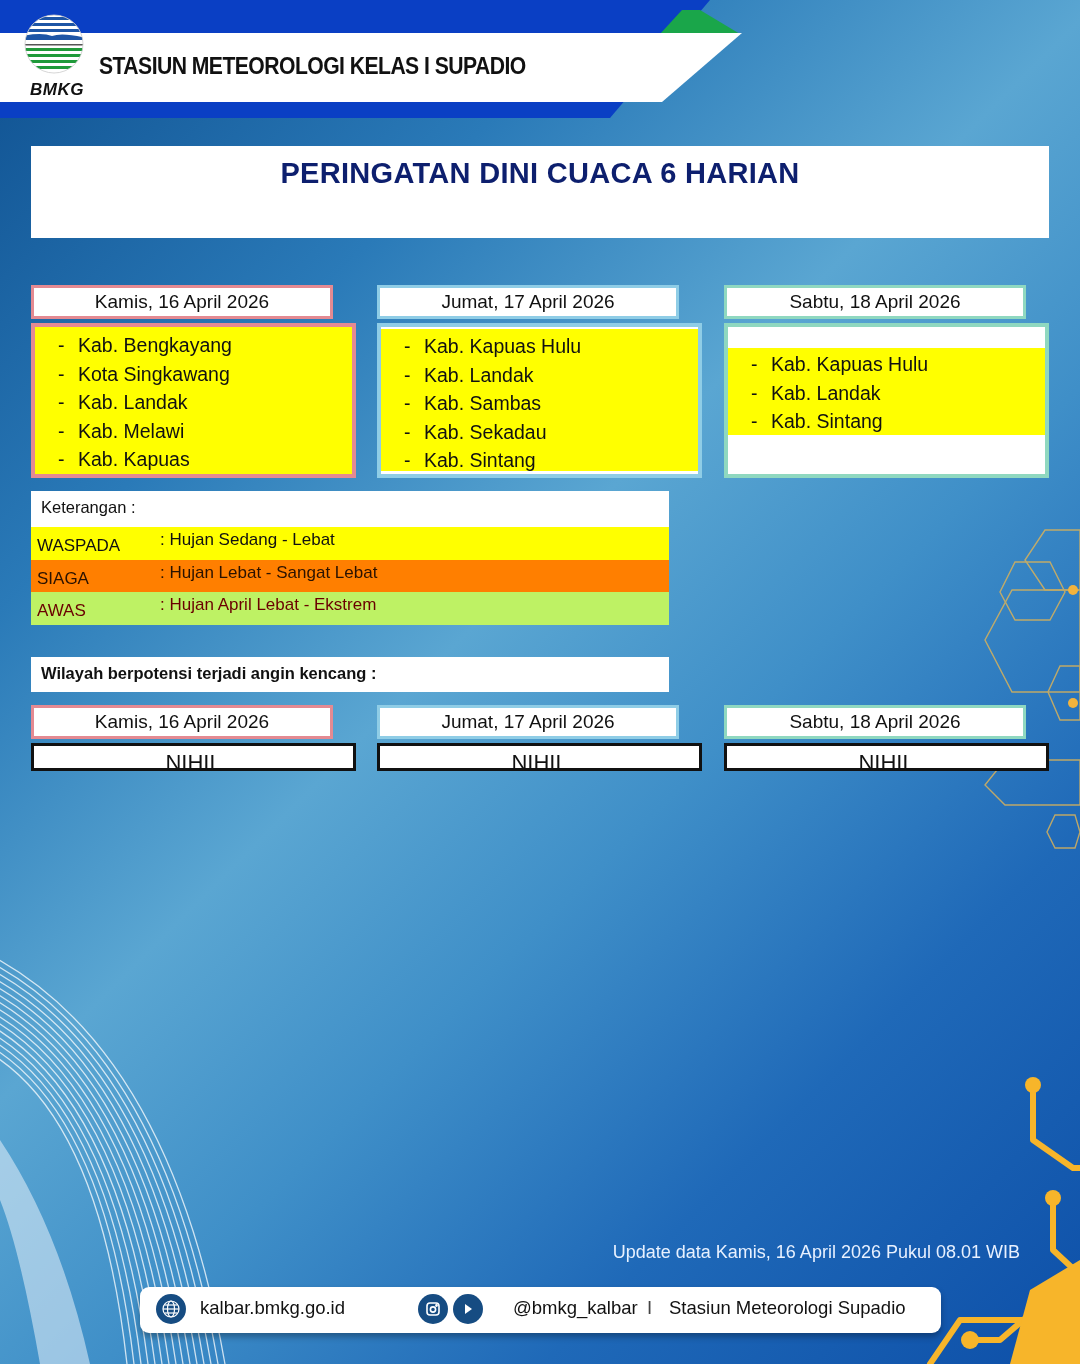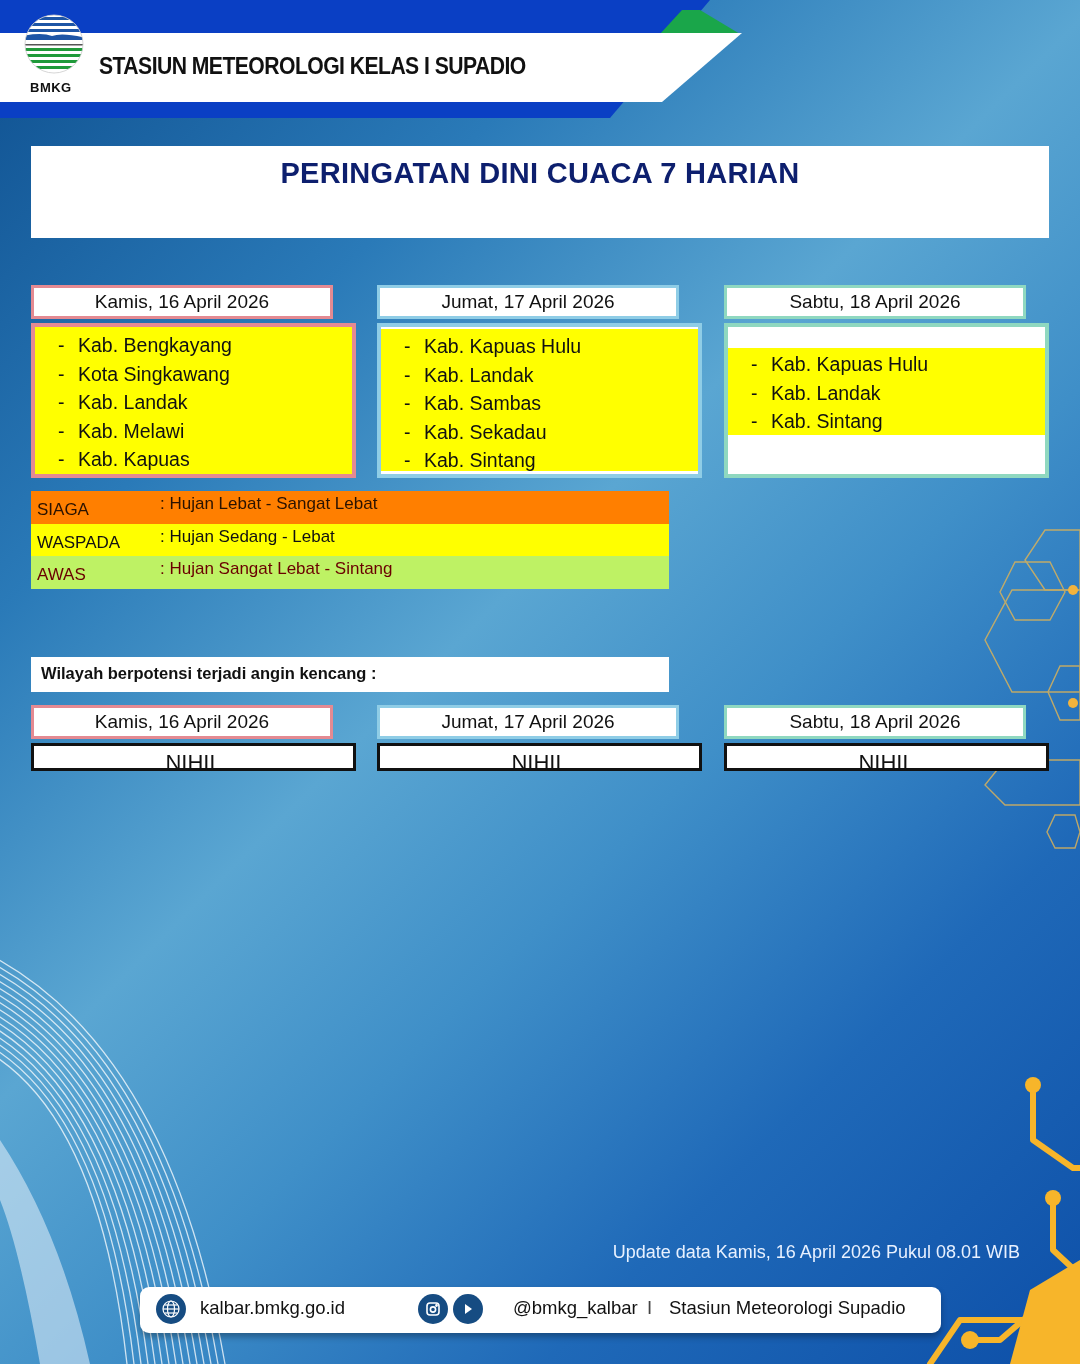--- a/index.html
+++ b/index.html
@@ -12,21 +12,21 @@
   .bg-layer { position: absolute; inset: 0; pointer-events: none; }
 
   
   .hdr-blue { position: absolute; left: 0; top: 0; width: 710px; height: 118px; background: #0a3fc4;
               clip-path: polygon(0 0, 710px 0, 610px 118px, 0 118px); }
   .hdr-green { position: absolute; left: 660px; top: 10px; width: 80px; height: 24px; background: #1aa64a;
                clip-path: polygon(22px 0, 40px 0, 80px 24px, 0 24px); }
   .hdr-white { position: absolute; left: 0; top: 33px; width: 742px; height: 69px; background: #fff;
                clip-path: polygon(0 0, 742px 0, 662px 69px, 0 69px); }
   .logo { position: absolute; left: 22px; top: 14px; width: 64px; height: 82px; }
-  .logo-text { position: absolute; left: 30px; top: 80px; font-size: 13px; font-weight: bold; color: #111; letter-spacing: .5px; }
+  .logo-text { position: absolute; left: 30px; top: 80px; font-size: 17px; font-weight: bold; color: #111; letter-spacing: .5px; font-style: italic; }
   .station-title { position: absolute; left: 99px; top: 53px; font-size: 23px; font-weight: bold; color: #111;
                    letter-spacing: -0.6px; transform: scaleX(0.92); transform-origin: left; white-space: nowrap; }
 
   
   .main-title { position: absolute; left: 31px; top: 146px; width: 1018px; height: 92px; background: #fff;
                 text-align: center; color: #0d1f6e; font-weight: bold; font-size: 29px; line-height: 36px; padding-top: 9px; }
   .main-title div { letter-spacing: .3px; }
 
   
   .date-box { position: absolute; width: 302px; height: 34px; background: #fff; border: 3px solid;
@@ -131,21 +131,21 @@
     <rect x="0" y="40" width="64" height="3" fill="#1f9a3a"></rect>
     <rect x="6" y="46" width="58" height="3" fill="#1f9a3a"></rect>
     <rect x="14" y="52" width="50" height="3" fill="#1f9a3a"></rect>
   </g>
   <circle cx="32" cy="30" r="29" fill="none" stroke="#ccc" stroke-width="0.8"></circle>
 </svg>
 <div class="logo-text">BMKG</div>
 <div class="station-title">STASIUN METEOROLOGI KELAS I SUPADIO</div>
 
 <div class="main-title">
-  <div>PERINGATAN DINI CUACA 7 HARIAN</div>
+  <div>PERINGATAN DINI CUACA 6 HARIAN</div>
 </div>
 
 <div class="date-box c1" style="left:31px;top:285px">Kamis, 16 April 2026</div>
 <div class="area-box c1" style="left:31px;top:323px">
   <ul class="area-list" style="left:20px;top:4px">
     <li><span class="dash">-</span><span>Kab. Bengkayang</span></li>
     <li><span class="dash">-</span><span>Kota Singkawang</span></li>
     <li><span class="dash">-</span><span>Kab. Landak</span></li>
     <li><span class="dash">-</span><span>Kab. Melawi</span></li>
     <li><span class="dash">-</span><span>Kab. Kapuas</span></li>
@@ -168,31 +168,32 @@
 <div class="area-box c3" style="left:724px;top:323px;border-color:#8fd8c0">
   <div class="yellow" style="top:21px;height:87px"></div>
   <ul class="area-list" style="left:20px;top:23px">
     <li><span class="dash">-</span><span>Kab. Kapuas Hulu</span></li>
     <li><span class="dash">-</span><span>Kab. Landak</span></li>
     <li><span class="dash">-</span><span>Kab. Sintang</span></li>
   </ul>
 </div>
 
 <div class="legend">
+  <div class="legend-head">Keterangan :</div>
+  <div class="legend-row" style="background:#ffff00;color:#111">
+    <span class="lvl">WASPADA</span>
+      <span class="desc">: Hujan Sedang - Lebat</span>
+  </div>
   <div class="legend-row" style="background:#ff7f00;color:#2a1200">
     <span class="lvl">SIAGA</span>
       <span class="desc">: Hujan Lebat - Sangat Lebat</span>
   </div>
-  <div class="legend-row" style="background:#ffff00;color:#111">
-    <span class="lvl">WASPADA</span>
-      <span class="desc">: Hujan Sedang - Lebat</span>
-  </div>
   <div class="legend-row" style="background:#bef264;color:#6a0000">
     <span class="lvl">AWAS</span>
-      <span class="desc">: Hujan Sangat Lebat - Sintang</span>
+      <span class="desc">: Hujan April Lebat - Ekstrem</span>
   </div>
 </div>
 
 <div class="wind-head">Wilayah berpotensi terjadi angin kencang :</div>
 <div class="date-box c1" style="left:31px;top:705px">Kamis, 16 April 2026</div>
 <div class="date-box c2" style="left:377px;top:705px">Jumat, 17 April 2026</div>
 <div class="date-box c3" style="left:724px;top:705px">Sabtu, 18 April 2026</div>
 <div class="nihil-box c1" style="left:31px;top:743px">NIHIL</div>
 <div class="nihil-box c2" style="left:377px;top:743px">NIHIL</div>
 <div class="nihil-box c3" style="left:724px;top:743px">NIHIL</div>

